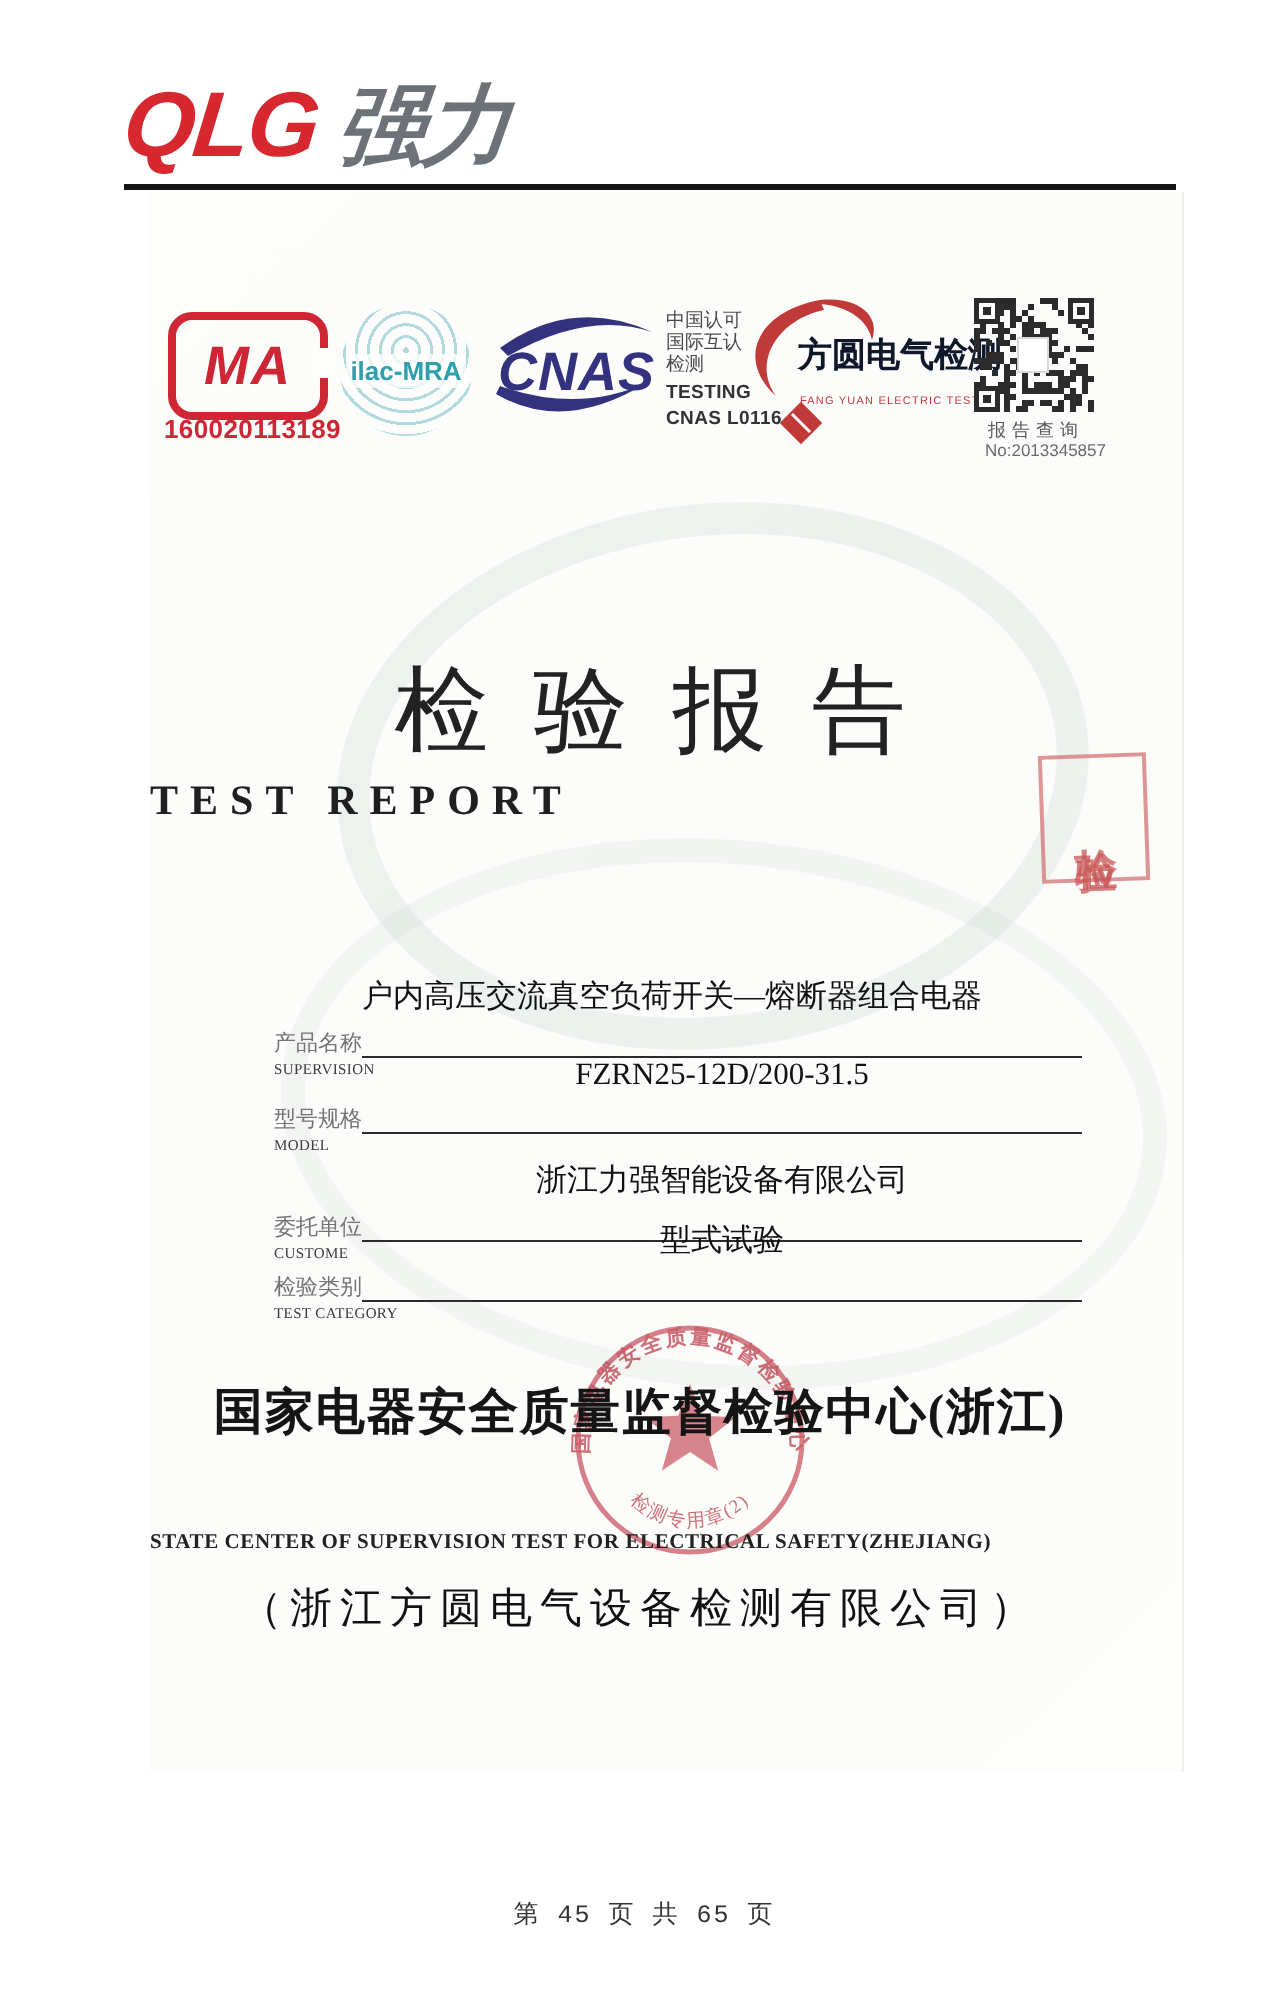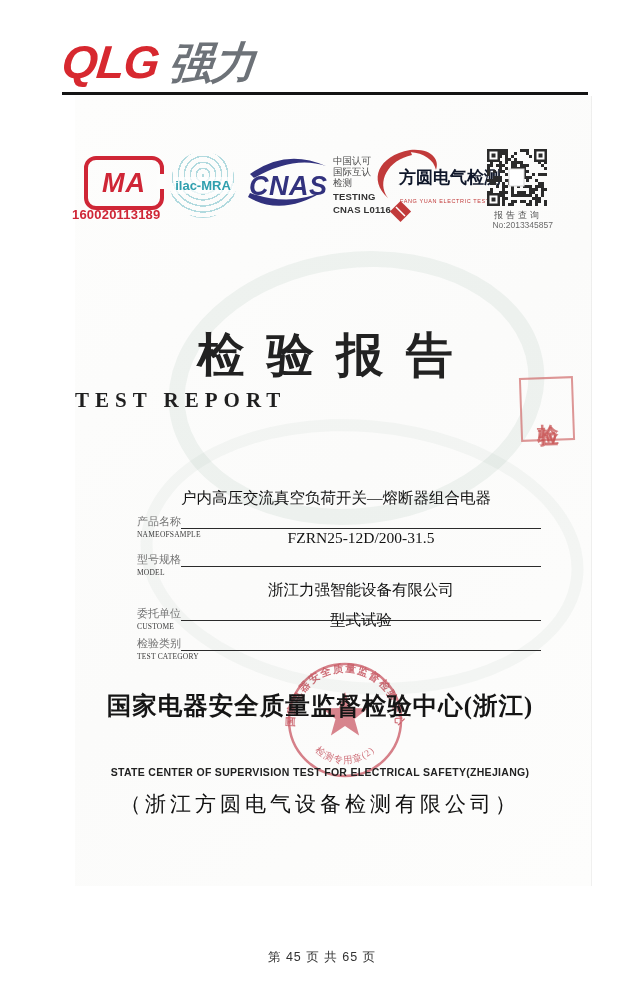--- a/index.html
+++ b/index.html
@@ -12,21 +12,21 @@
   .logo{position:absolute;left:62px;top:34px;font-style:italic;font-weight:900;
     font-size:46px;letter-spacing:-1px;transform:skewX(-6deg);white-space:nowrap;}
   .logo .latin{color:#d7282f;}
   .logo .cn{color:#6d7278;margin-left:10px;font-size:44px;}
   .rule{position:absolute;left:62px;top:92px;width:526px;height:2.5px;background:#141414;}
   
   .cma-box{position:absolute;left:84px;top:156px;width:72px;height:46px;border:4.5px solid #cf2636;
     border-radius:12px;display:flex;align-items:center;justify-content:center;}
   .cma-box .gap{position:absolute;right:-6px;top:14px;width:9px;height:15px;background:#fdfdfc;}
   .cma-ma{font-weight:800;font-size:27px;color:#cf2636;font-style:italic;letter-spacing:1px;}
-  .cma-num{position:absolute;left:72px;top:207px;width:84px;font-size:13px;font-weight:700;
+  .cma-num{position:absolute;left:82px;top:207px;width:84px;font-size:13px;font-weight:700;
     color:#cf2636;letter-spacing:0.2px;}
   .ilac{position:absolute;left:170px;top:152px;width:66px;height:66px;border-radius:50%;
     background:repeating-radial-gradient(circle at 50% 35%, rgba(86,176,188,0.45) 0 1.5px, rgba(255,255,255,0) 1.5px 6px);
     display:flex;align-items:center;justify-content:center;}
   .ilac-label{background:rgba(255,255,255,0.75);font-weight:700;font-size:13px;color:#2f9fae;
     padding:1px 2px;letter-spacing:0;}
   .cnas-svg{position:absolute;left:244px;top:155px;}
   .cnas-side{position:absolute;left:333px;top:155px;line-height:1.18;}
   .cnas-side .cnl{font-size:9.5px;color:#4a4a4a;}
   .cnas-side .enl{font-size:9.5px;font-weight:700;color:#333;margin-top:2px;letter-spacing:0.2px;}
@@ -38,21 +38,21 @@
   .qr-caption{position:absolute;left:483px;top:209px;width:70px;text-align:center;font-size:9px;
     color:#555;letter-spacing:3px;}
   .qr-num{position:absolute;left:483px;top:220px;width:70px;text-align:right;font-size:8.5px;color:#6a6a6a;}
   
   .wm1{position:absolute;left:168px;top:252px;width:345px;height:240px;border-radius:50%;
     border:16px solid rgba(170,190,180,0.16);transform:rotate(-7deg);}
   .wm2{position:absolute;left:140px;top:420px;width:420px;height:250px;border-radius:50%;
     border:12px solid rgba(170,190,180,0.10);transform:rotate(5deg);}
   
   .title-cn{position:absolute;left:75px;top:324px;width:500px;text-align:center;
-    font-family:"Liberation Serif","DejaVu Serif",serif;font-weight:700;font-size:47px;
+    font-family:"Liberation Serif","DejaVu Serif",serif;font-weight:400;font-size:47px;
     color:#222;letter-spacing:0.48em;text-indent:0.48em;white-space:nowrap;}
   .title-en{position:absolute;left:75px;top:388px;width:500px;
     font-family:"Liberation Serif","DejaVu Serif",serif;font-weight:700;font-size:21px;
     color:#1f1f1f;letter-spacing:6px;}
   
   .sq-seal{position:absolute;left:520px;top:377px;width:50px;height:60px;
     border:2.5px solid rgba(205,95,95,0.65);transform:rotate(-2deg);
     display:flex;align-items:center;justify-content:center;}
   .sq-seal span{writing-mode:vertical-rl;font-size:21px;font-weight:700;
     color:rgba(200,85,85,0.75);letter-spacing:2px;font-family:"Liberation Serif","DejaVu Serif",serif;}
@@ -65,29 +65,29 @@
   .fvalue{flex:1 1 auto;border-bottom:1.5px solid #2b2b2b;font-size:15.5px;color:#111;
     white-space:nowrap;padding-bottom:19px;}
   .fvalue.center{text-align:center;}
   .fsub{font-size:7.5px;color:#3a3a3a;margin-top:1px;letter-spacing:0.2px;}
   .frow1{top:0;} .frow2{top:41px;} .frow3{top:80px;margin-top:12px;} .frow4{top:122px;}
   
   .round-seal{position:absolute;left:283px;top:658px;mix-blend-mode:multiply;opacity:0.9;}
   .org-cn{position:absolute;left:75px;top:689px;width:490px;text-align:center;
     font-family:"Liberation Serif","DejaVu Serif",serif;font-weight:700;font-size:24.5px;
     color:#151515;letter-spacing:1px;white-space:nowrap;}
-  .org-en{position:absolute;left:75px;top:766px;width:490px;text-align:center;
-    font-family:Liberation Sans, sans-serif;font-weight:700;font-size:10.5px;
+  .org-en{position:absolute;left:75px;top:766px;width:490px;
+    font-family:Liberation Serif, serif;font-weight:700;font-size:10.5px;
     color:#222;letter-spacing:0.3px;}
   .org-sub{position:absolute;left:75px;top:790px;width:490px;text-align:center;
     font-family:"Liberation Serif","DejaVu Serif",serif;font-size:21px;color:#111;
     letter-spacing:4px;}
   
   .footer{position:absolute;left:0;top:949px;width:644px;text-align:center;
-    font-family:Liberation Sans, sans-serif;font-size:12.5px;color:#333;letter-spacing:1px;}
+    font-family:Liberation Mono, monospace;font-size:12.5px;color:#333;letter-spacing:1px;}
 </style>
 </head>
 <body>
 
 <div class="page-wrap">
 
   <div class="paper"></div>
 
   <div class="logo">
     <span class="latin">QLG</span><span class="cn">强力</span>
@@ -339,21 +339,21 @@
     <span>检验</span>
   </div>
 
   <div class="fields">
 
     <div class="frow frow1">
       <div class="line1">
         <span class="flabel">产品名称</span>
         <span class="fvalue">户内高压交流真空负荷开关—熔断器组合电器</span>
       </div>
-      <div class="fsub">NAMEOFSAMPLE</div>
+      <div class="fsub">SUPERVISION</div>
     </div>
 
     <div class="frow frow2">
       <div class="line1">
         <span class="flabel">型号规格</span>
         <span class="fvalue center">FZRN25-12D/200-31.5</span>
       </div>
       <div class="fsub">MODEL</div>
     </div>
 

